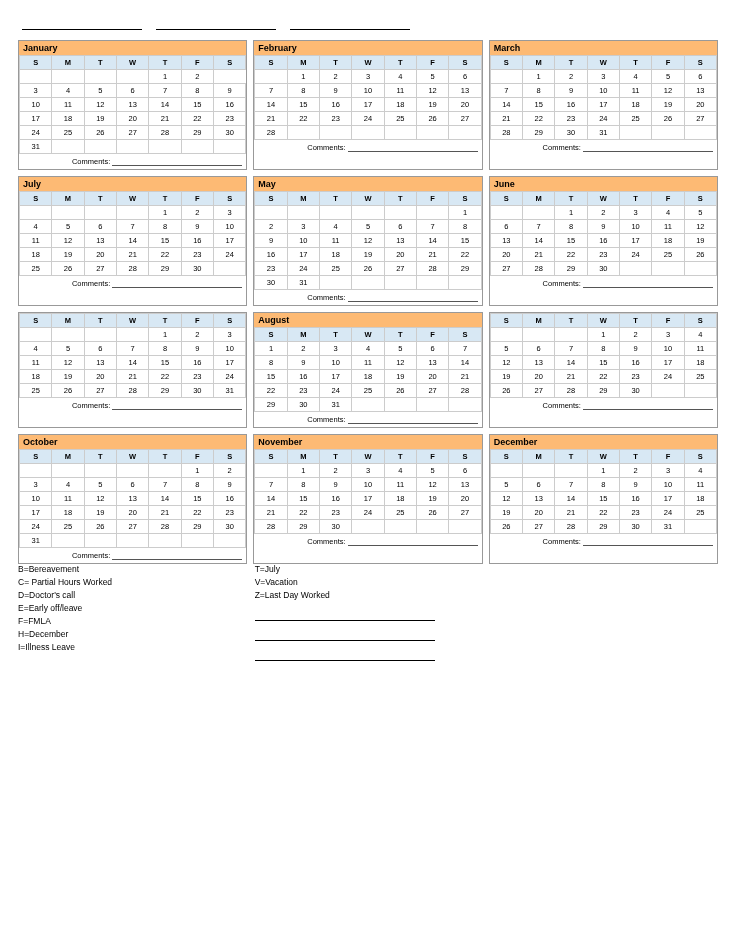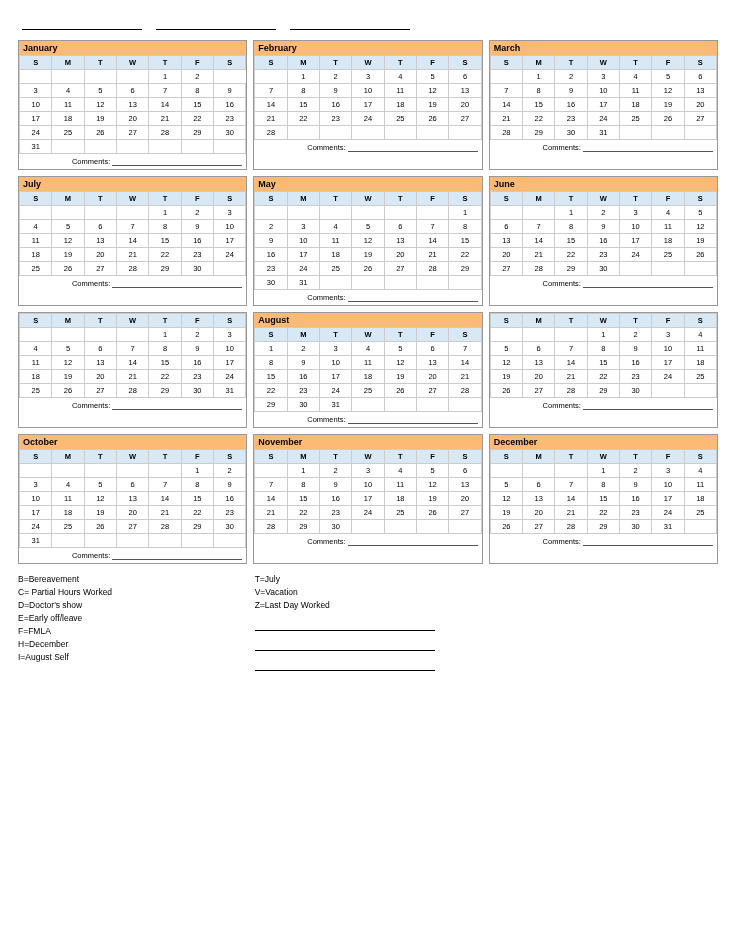--- a/index.html
+++ b/index.html
@@ -75,21 +75,20 @@
       border-bottom: 1px solid #555;
       display: inline-block;
       width: 130px;
       height: 10px;
       vertical-align: bottom;
     }
     .legend-section {
       display: grid;
       grid-template-columns: 1fr 1fr 1fr;
       gap: 10px;
-      margin-top: 10px;
       font-size: 8.5px;
     }
     .legend-col {
       display: flex;
       flex-direction: column;
       gap: 3px;
     }
     .legend-lines {
       display: flex;
       flex-direction: column;
@@ -914,25 +913,25 @@
         </tbody>
       </table>
       <div class="comments-row">Comments: <span class="comments-line"></span></div>
     </div>
   </div>
 
 <div class="legend-section" id="legend-container">
 <div class="legend-col">
       <div>B=Bereavement</div>
       <div>C= Partial Hours Worked</div>
-      <div>D=Doctor's show</div>
+      <div>D=Doctor's call</div>
       <div>E=Early off/leave</div>
       <div>F=FMLA</div>
       <div>H=December</div>
-      <div>I=August Self</div>
+      <div>I=Illness Leave</div>
     </div>
     <div class="legend-col">
       <div>T=July</div>
       <div>V=Vacation</div>
       <div>Z=Last Day Worked</div>
       <div class="legend-lines">
         <div class="legend-line"></div>
         <div class="legend-line"></div>
         <div class="legend-line"></div>
       </div>

